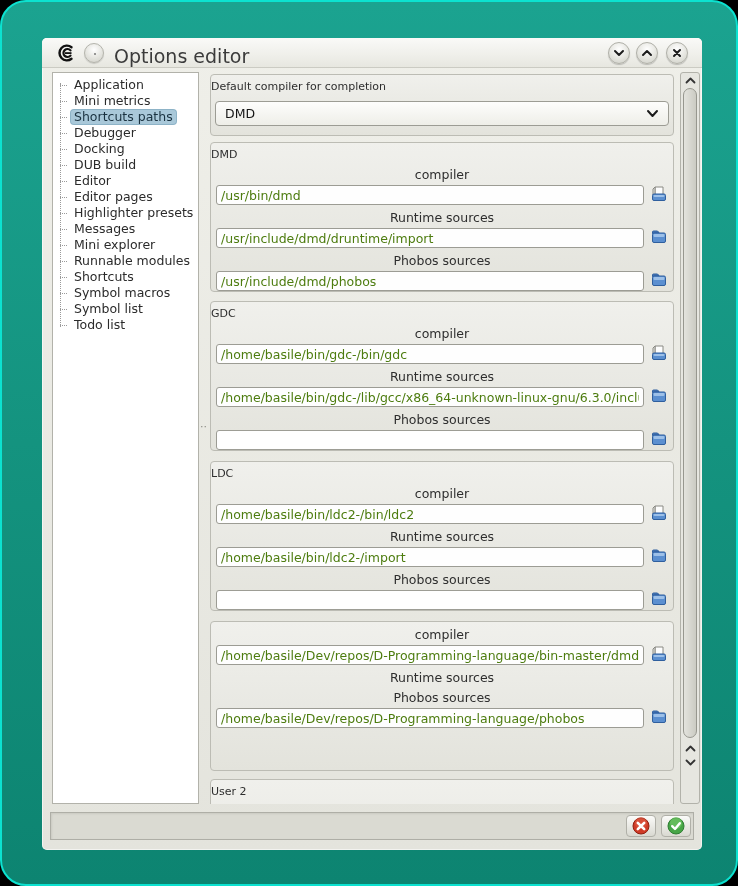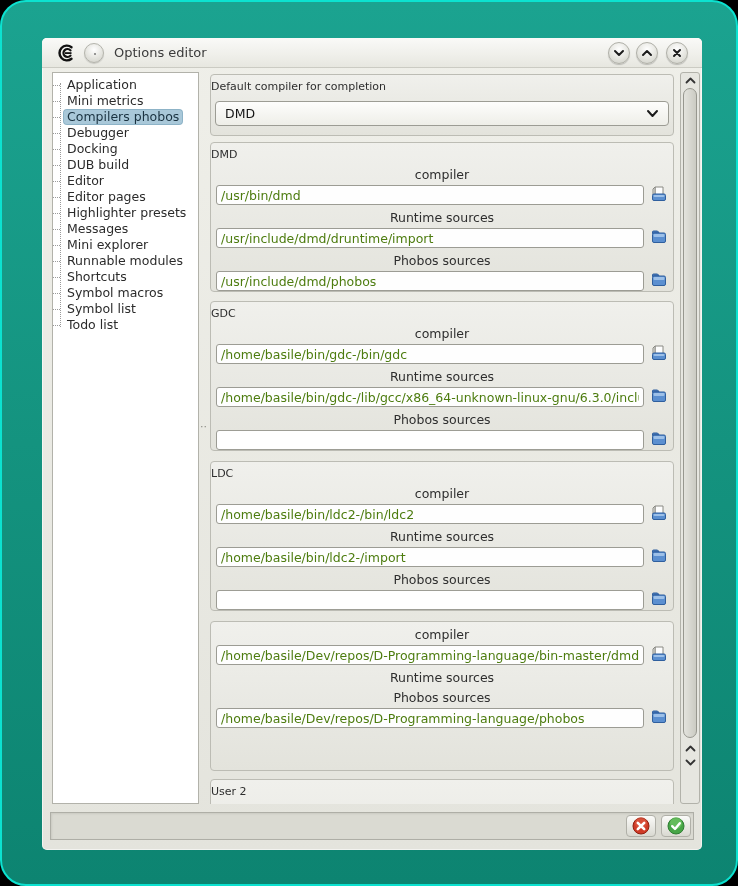--- a/index.html
+++ b/index.html
@@ -26,42 +26,42 @@
     border-bottom:1px solid #cbcbc3; border-radius:5px 5px 0 0;
   }
   .app-logo { position:absolute; left:13px; top:6px; width:22px; height:18px; }
   .menu-circle {
     position:absolute; left:42px; top:5px; width:20px; height:20px; border-radius:50%;
     background:radial-gradient(circle at 50% 32%, #ffffff 0%, #e2e2dc 60%, #cfcfc8 100%);
     border:1px solid #b4b4ac; box-shadow:0 1px 1px rgba(0,0,0,.15);
   }
   .menu-circle::after { content:""; position:absolute; left:9px; top:9px; width:2px; height:2px; border-radius:50%; background:#777; }
   .title-text {
-    position:absolute; left:72px; top:7px; font-size:13px; color:#3b3b3b;
+    position:absolute; left:72px; top:7px; font-size:19px; color:#3b3b3b;
   }
   .winbtn {
     position:absolute; top:4px; width:22px; height:22px; border-radius:50%;
     background:radial-gradient(circle at 50% 32%, #ffffff 0%, #e5e5df 55%, #cccdc5 100%);
     border:1px solid #b0b0a8; box-shadow:0 1px 1px rgba(0,0,0,.2);
     display:flex; align-items:center; justify-content:center;
   }
   .winbtn svg { display:block; }
   .btn-shade { right:72px; } .btn-max { right:44px; } .btn-close { right:14px; }
   
   .sidebar {
     position:absolute; left:10px; top:34px; width:147px; height:732px;
     background:#ffffff; border:1px solid #b2b2aa;
     font-size:12.5px; color:#2b2b2b; overflow:hidden;
   }
   .tree { position:relative; margin:0; padding:4px 0 0 0; list-style:none; }
   .tree::before {
     content:""; position:absolute; left:7px; top:10px; height:244px;
     border-left:1px dotted #9a9a9a;
   }
-  .tree li { height:16px; display:flex; align-items:center; padding-left:0; white-space:nowrap; cursor:default; }
+  .tree li { height:16px; display:flex; align-items:center; padding-left:7px; white-space:nowrap; cursor:default; }
   .stub { width:7px; border-top:1px dotted #9a9a9a; margin-right:4px; flex:none; }
   .tlbl { padding:0 3px; border-radius:3px; line-height:14px; }
   li.selected .tlbl { background:#a9c8d9; box-shadow:0 0 0 1px #8db3c7; color:#1a3240; }
   
   .splitter { position:absolute; left:157px; top:34px; width:11px; height:732px; }
   .splitter::after {
     content:"··"; position:absolute; left:1px; top:348px;
     color:#8d8d86; font-size:11px; letter-spacing:0px;
   }
   
@@ -151,21 +151,21 @@
         <li>
             <span class="stub"></span>
             <span class="tlbl">Application</span>
           </li>
         <li>
             <span class="stub"></span>
             <span class="tlbl">Mini metrics</span>
           </li>
         <li class="selected">
             <span class="stub"></span>
-            <span class="tlbl">Compilers phobos</span>
+            <span class="tlbl">Shortcuts paths</span>
           </li>
         <li>
             <span class="stub"></span>
             <span class="tlbl">Debugger</span>
           </li>
         <li>
             <span class="stub"></span>
             <span class="tlbl">Docking</span>
           </li>
         <li>

